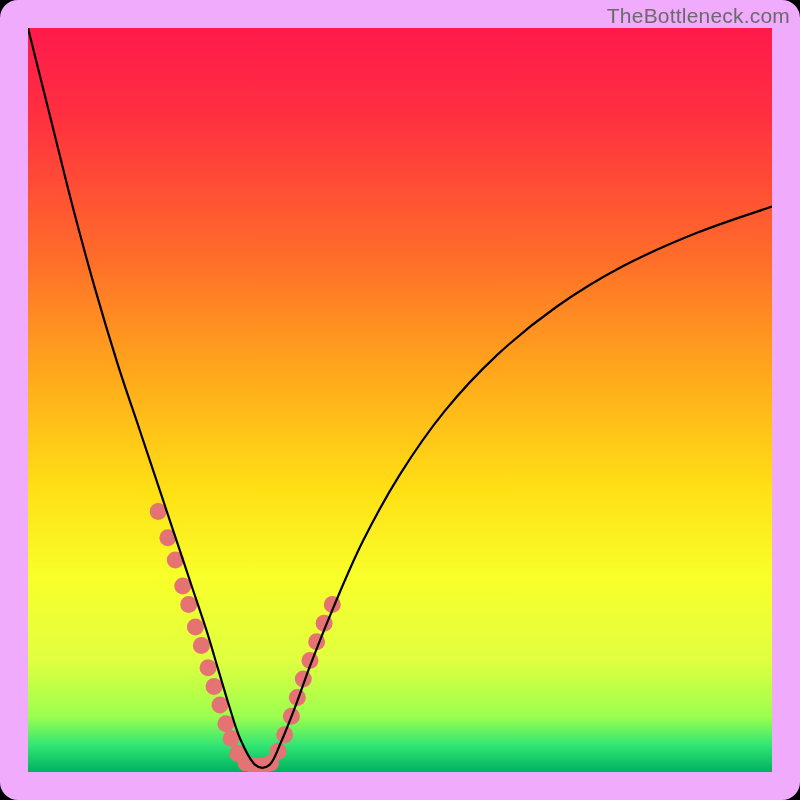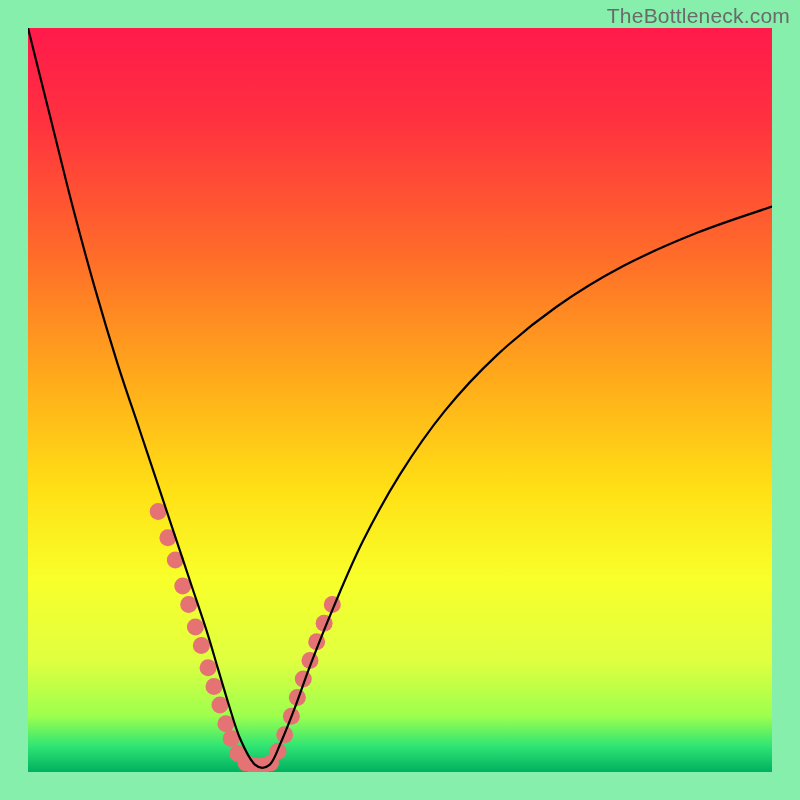--- a/index.html
+++ b/index.html
@@ -10,21 +10,22 @@
     overflow: hidden;
     background: #000;
     font-family: Arial, Helvetica, sans-serif;
   }
   .frame {
     position: absolute;
     top: 0;
     left: 0;
     width: 800px;
     height: 800px;
-    background: #86efac;
+    background: #f0abfc;
+    border-radius: 18px;
   }
   .plot-area {
     position: absolute;
     top: 28px;
     left: 28px;
     width: 744px;
     height: 744px;
     overflow: hidden;
   }
   .gradient {

